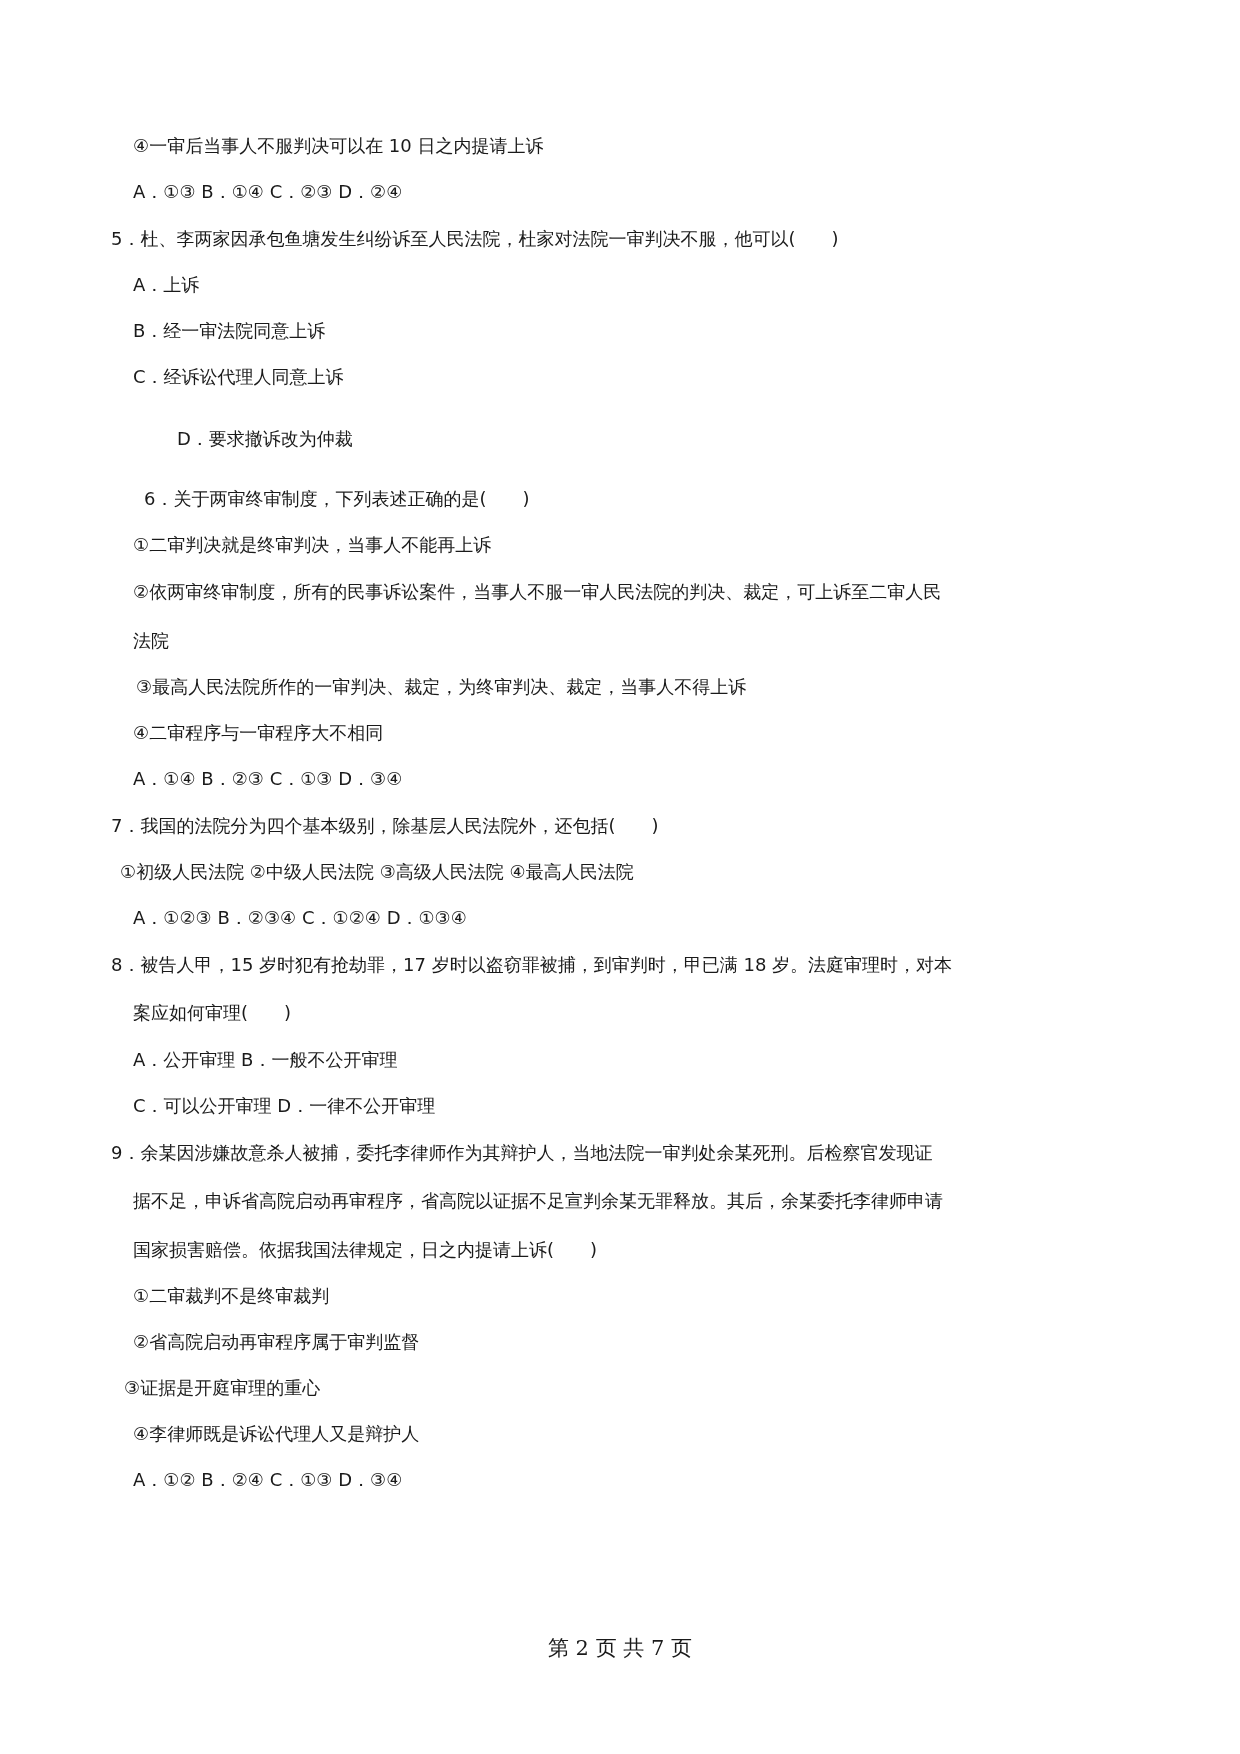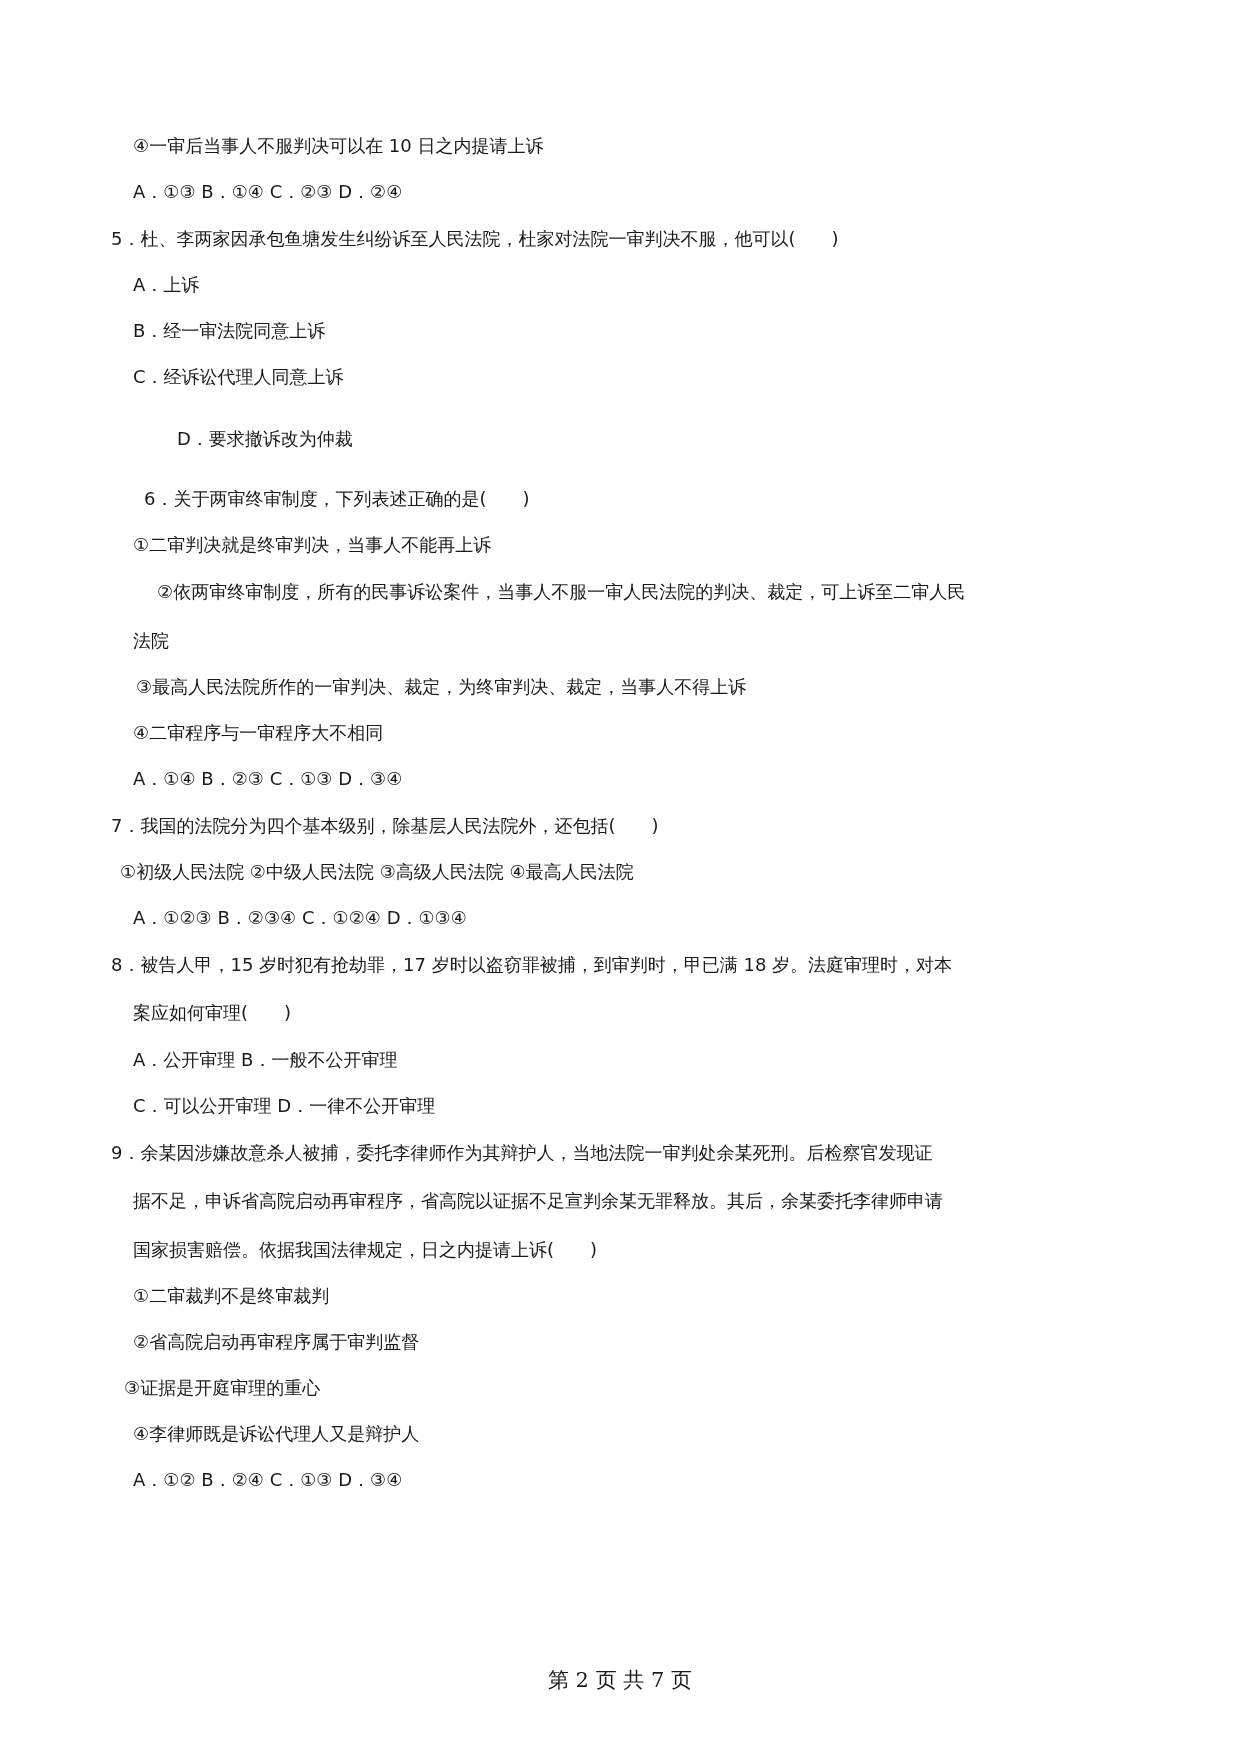--- a/index.html
+++ b/index.html
@@ -1,35 +1,35 @@
 <!DOCTYPE html>
 <html><head>
 <meta charset="utf-8">
 <style>
   html, body { margin: 0; padding: 0; background: #ffffff; }
   body { width: 1240px; height: 1754px; position: relative; overflow: hidden;
          font-family: "DejaVu Sans", "Liberation Sans", sans-serif; color: #1a1a1a; }
   .line { position: absolute; font-size: 18px; line-height: 28px; white-space: nowrap; }
   .footer { position: absolute; font-family: "DejaVu Serif", "Liberation Serif", serif;
-            font-size: 21px; left: 0; width: 1240px; text-align: center; top: 1634px; margin-top: 32px; }
+            font-size: 21px; left: 0; width: 1240px; text-align: center; top: 1634px; }
 </style>
 </head>
 <body>
 
 <div id="page">
     <div class="line" style="left: 133px; top: 132px;">④一审后当事人不服判决可以在 10 日之内提请上诉</div>
     <div class="line" style="left: 133px; top: 178px;">A．①③  B．①④  C．②③  D．②④</div>
     <div class="line" style="left: 111px; top: 225px;">5．杜、李两家因承包鱼塘发生纠纷诉至人民法院，杜家对法院一审判决不服，他可以(　　)</div>
     <div class="line" style="left: 133px; top: 271px;">A．上诉</div>
     <div class="line" style="left: 133px; top: 317px;">B．经一审法院同意上诉</div>
     <div class="line" style="left: 133px; top: 363px;">C．经诉讼代理人同意上诉</div>
     <div class="line" style="left: 177px; top: 425px;">D．要求撤诉改为仲裁</div>
     <div class="line" style="left: 111px; top: 485px; margin-left: 33px;">6．关于两审终审制度，下列表述正确的是(　　)</div>
     <div class="line" style="left: 133px; top: 531px;">①二审判决就是终审判决，当事人不能再上诉</div>
-    <div class="line" style="left: 133px; top: 578px; margin-left: 24px;">②依两审终审制度，所有的民事诉讼案件，当事人不服一审人民法院的判决、裁定，可上诉至二审人民</div>
+    <div class="line" style="left: 133px; top: 578px;">②依两审终审制度，所有的民事诉讼案件，当事人不服一审人民法院的判决、裁定，可上诉至二审人民</div>
     <div class="line" style="left: 133px; top: 627px;">法院</div>
     <div class="line" style="left: 136px; top: 673px;">③最高人民法院所作的一审判决、裁定，为终审判决、裁定，当事人不得上诉</div>
     <div class="line" style="left: 133px; top: 719px;">④二审程序与一审程序大不相同</div>
     <div class="line" style="left: 133px; top: 765px;">A．①④  B．②③  C．①③  D．③④</div>
     <div class="line" style="left: 111px; top: 812px;">7．我国的法院分为四个基本级别，除基层人民法院外，还包括(　　)</div>
     <div class="line" style="left: 120px; top: 858px;">①初级人民法院  ②中级人民法院  ③高级人民法院  ④最高人民法院</div>
     <div class="line" style="left: 133px; top: 904px;">A．①②③  B．②③④  C．①②④  D．①③④</div>
     <div class="line" style="left: 111px; top: 951px; text-align: center;">8．被告人甲，15 岁时犯有抢劫罪，17 岁时以盗窃罪被捕，到审判时，甲已满 18 岁。法庭审理时，对本</div>
     <div class="line" style="left: 133px; top: 999px;">案应如何审理(　　)</div>
     <div class="line" style="left: 133px; top: 1046px;">A．公开审理    B．一般不公开审理</div>

